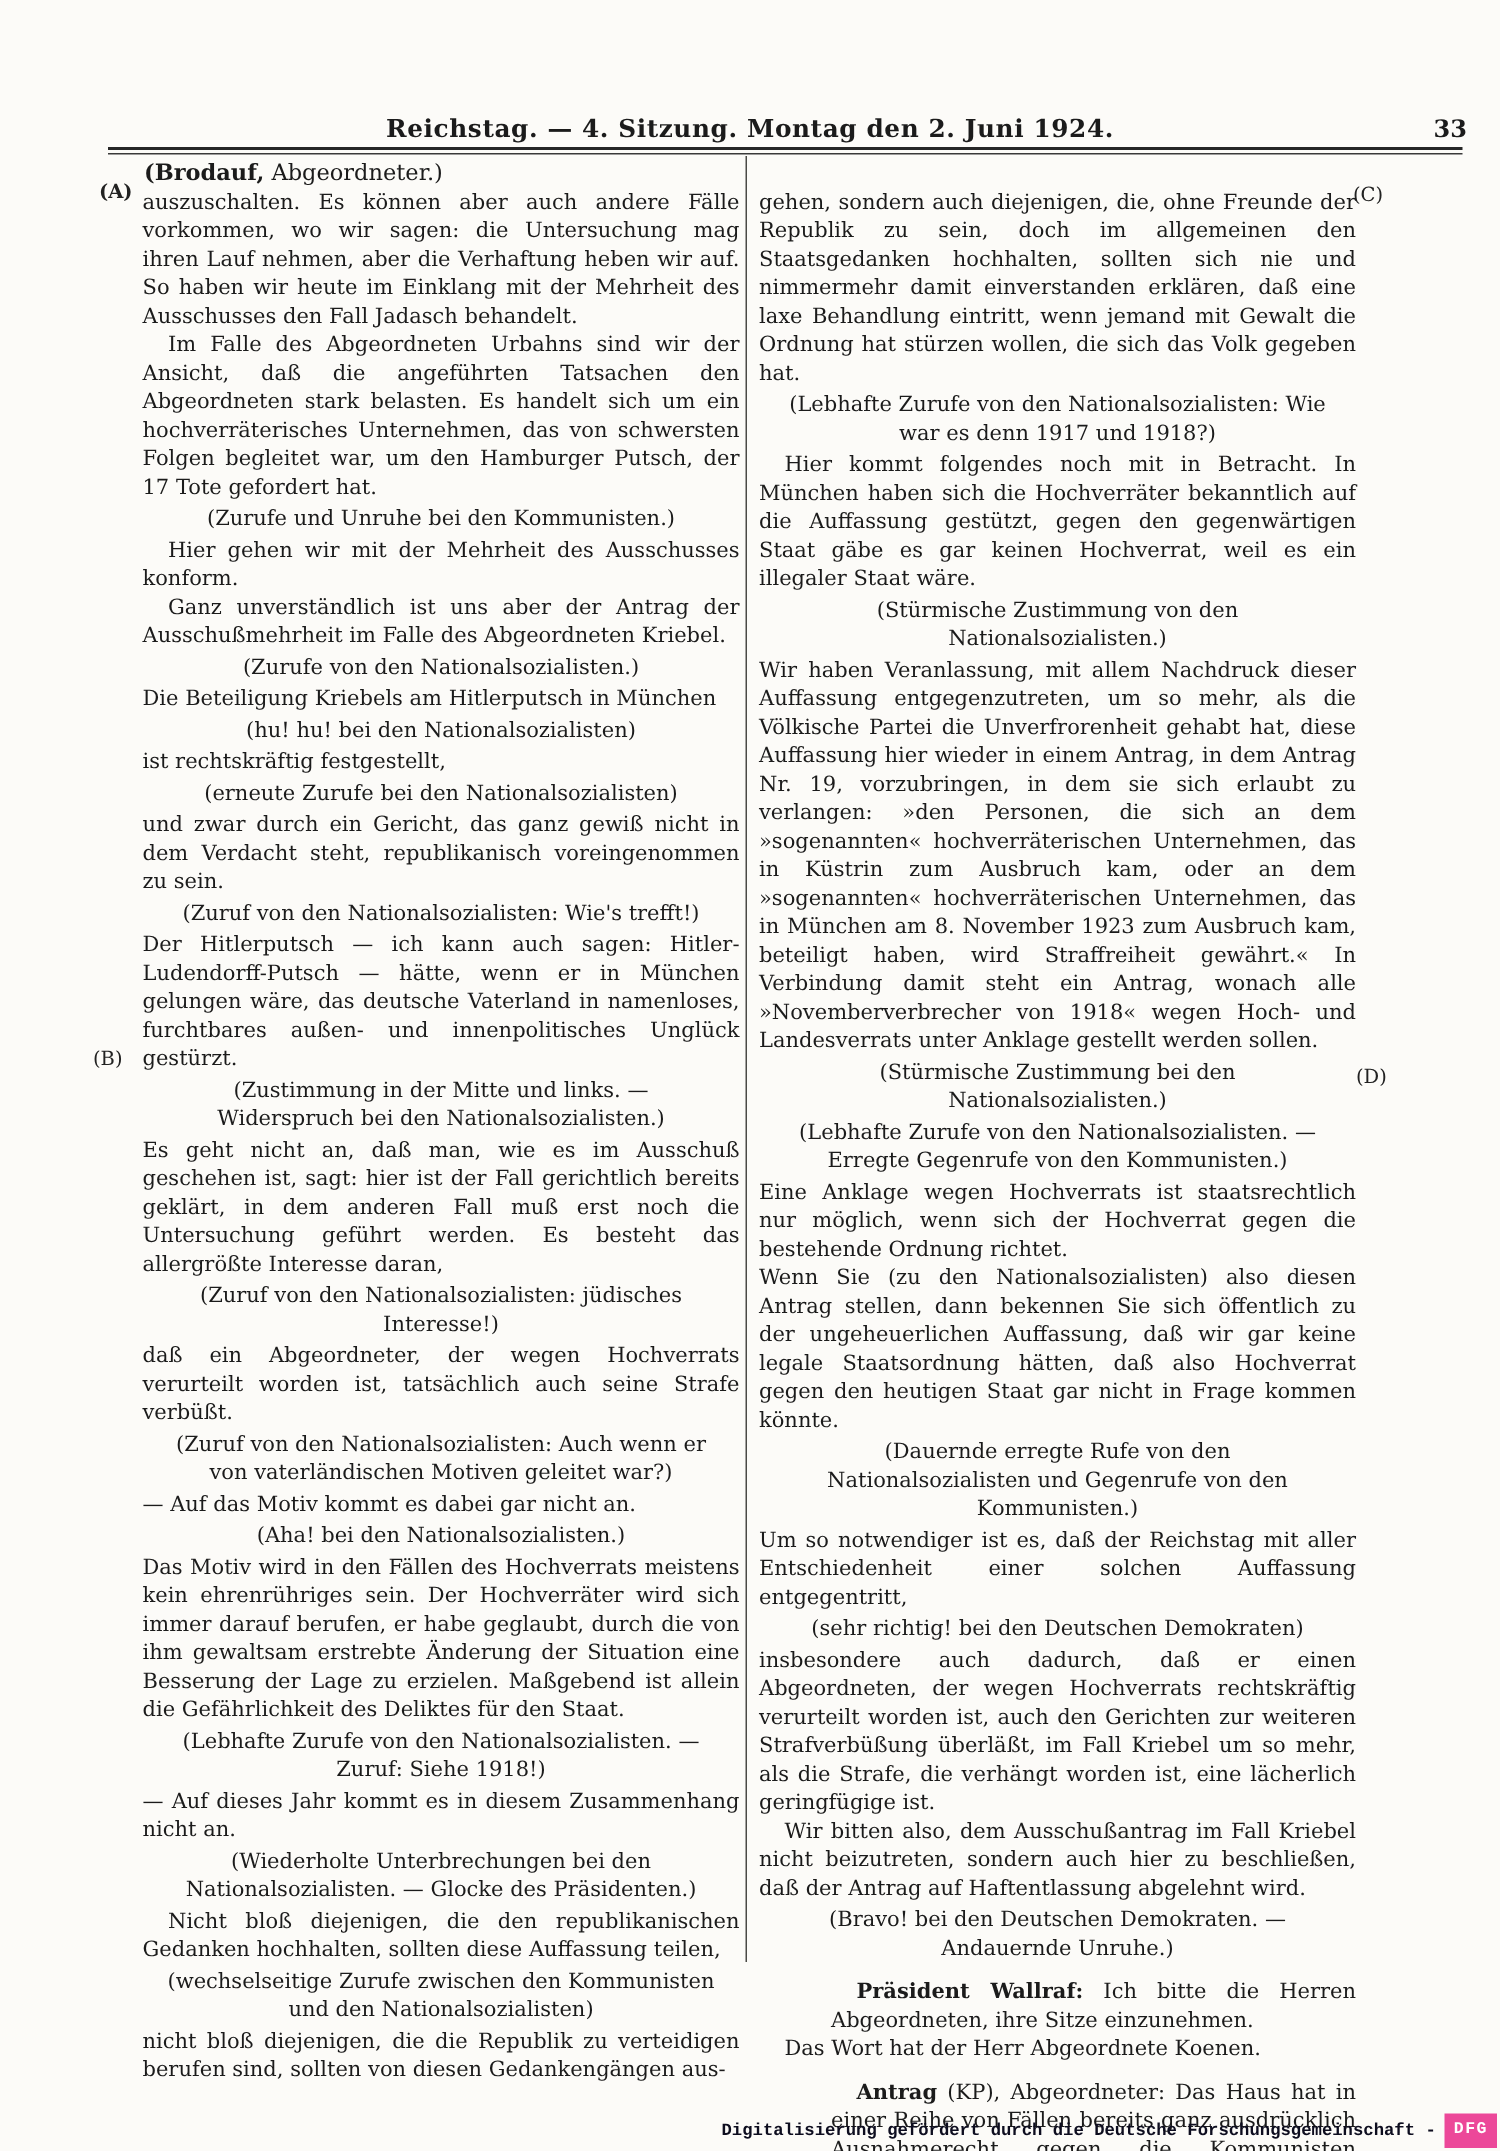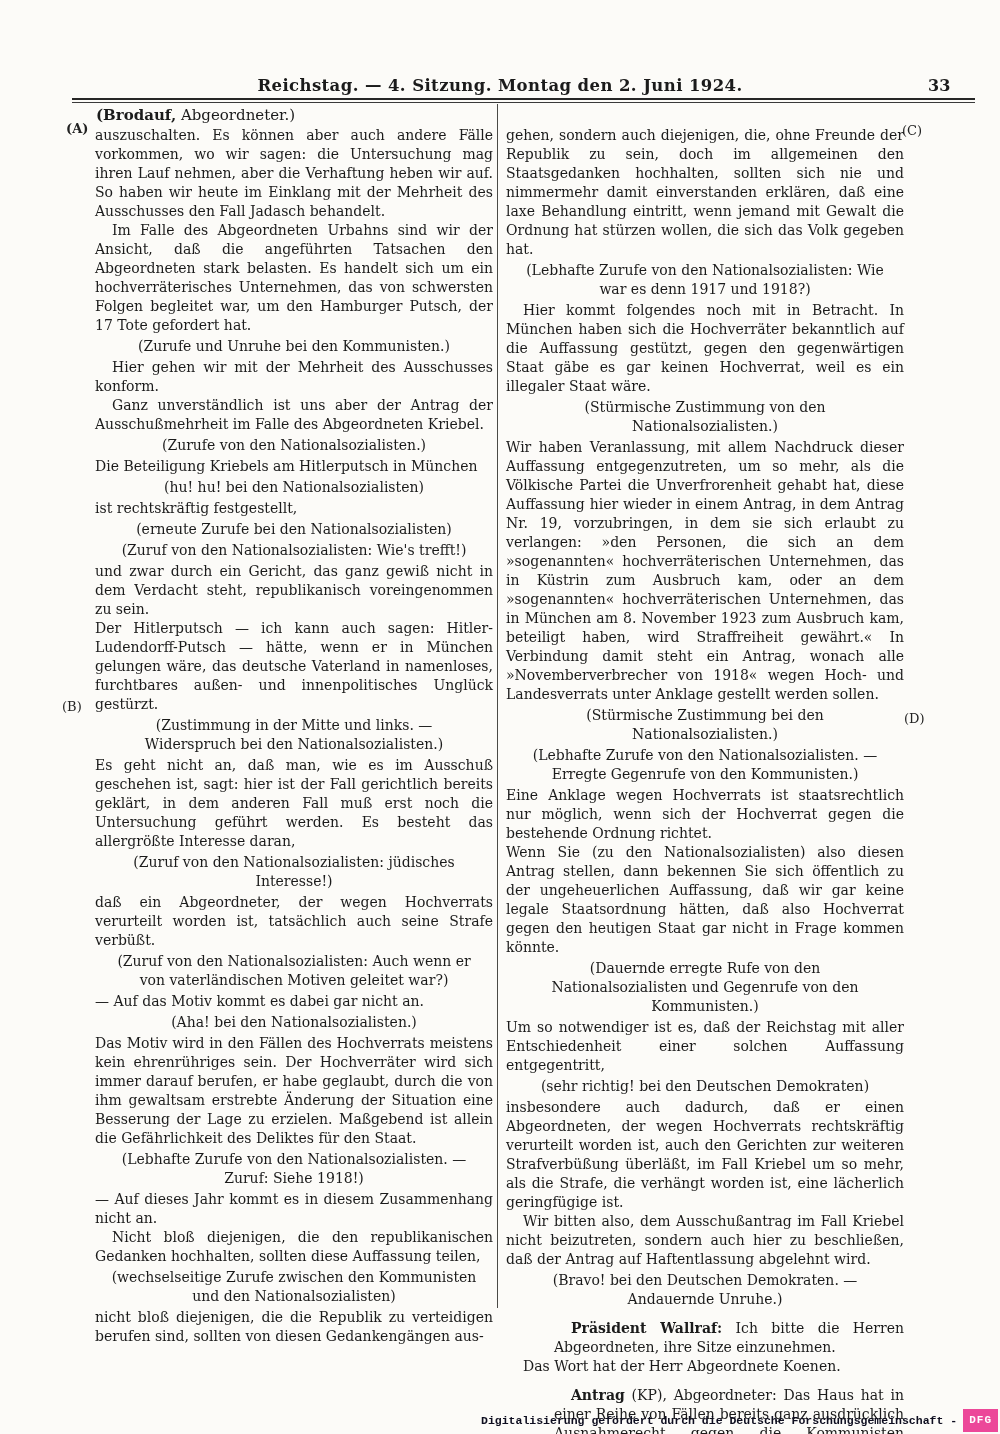--- a/index.html
+++ b/index.html
@@ -11,21 +11,21 @@
     font-family:"DejaVu Serif", serif;
     color:#1b1b1b;
     overflow:hidden;
   }
   .header-title{
     position:absolute;top:76px;left:0;width:100%;
     text-align:center;font-size:16.5px;font-weight:700;letter-spacing:.4px;
   }
   .page-number{
     position:absolute;top:76px;left:928px;width:50px;
-    font-size:16px;font-weight:700;text-align:left;
+    font-size:16px;font-weight:700;text-align:right;
   }
   .header-rule{
     position:absolute;top:98px;left:72px;width:903px;height:2px;
     border-top:2px solid #262626;border-bottom:1px solid #3a3a3a;
   }
   .speaker-note{
     position:absolute;top:106px;left:96px;
     font-size:15px;
   }
   .speaker-note b{font-weight:700;}
@@ -88,33 +88,34 @@
       <p class="para body">auszuschalten. Es können aber auch andere Fälle vorkommen, wo wir sagen: die Untersuchung mag ihren Lauf nehmen, aber die Verhaftung heben wir auf. So haben wir heute im Einklang mit der Mehrheit des Ausschusses den Fall Jadasch behandelt.</p>
       <p class="para body indent">Im Falle des Abgeordneten Urbahns sind wir der Ansicht, daß die angeführten Tatsachen den Abgeordneten stark belasten. Es handelt sich um ein hochverräterisches Unternehmen, das von schwersten Folgen begleitet war, um den Hamburger Putsch, der 17 Tote gefordert hat.</p>
       <p class="para stage">(Zurufe und Unruhe bei den Kommunisten.)</p>
       <p class="para body indent">Hier gehen wir mit der Mehrheit des Ausschusses konform.</p>
       <p class="para body indent">Ganz unverständlich ist uns aber der Antrag der Ausschußmehrheit im Falle des Abgeordneten Kriebel.</p>
       <p class="para stage">(Zurufe von den Nationalsozialisten.)</p>
       <p class="para body">Die Beteiligung Kriebels am Hitlerputsch in München</p>
       <p class="para stage">(hu! hu! bei den Nationalsozialisten)</p>
       <p class="para body">ist rechtskräftig festgestellt,</p>
       <p class="para stage">(erneute Zurufe bei den Nationalsozialisten)</p>
+      <p class="para body">und zwar durch ein Gericht, das ganz gewiß nicht in dem Verdacht steht, republikanisch voreingenommen zu sein.</p>
       <p class="para stage">(Zuruf von den Nationalsozialisten: Wie's trefft!)</p>
-      <p class="para body">und zwar durch ein Gericht, das ganz gewiß nicht in dem Verdacht steht, republikanisch voreingenommen zu sein.</p>
       <p class="para body">Der Hitlerputsch — ich kann auch sagen: Hitler-Ludendorff-Putsch — hätte, wenn er in München gelungen wäre, das deutsche Vaterland in namenloses, furchtbares außen- und innenpolitisches Unglück gestürzt.</p>
       <p class="para stage">(Zustimmung in der Mitte und links. — Widerspruch bei den Nationalsozialisten.)</p>
       <p class="para body">Es geht nicht an, daß man, wie es im Ausschuß geschehen ist, sagt: hier ist der Fall gerichtlich bereits geklärt, in dem anderen Fall muß erst noch die Untersuchung geführt werden. Es besteht das allergrößte Interesse daran,</p>
       <p class="para stage">(Zuruf von den Nationalsozialisten: jüdisches Interesse!)</p>
       <p class="para body">daß ein Abgeordneter, der wegen Hochverrats verurteilt worden ist, tatsächlich auch seine Strafe verbüßt.</p>
       <p class="para stage">(Zuruf von den Nationalsozialisten: Auch wenn er von vaterländischen Motiven geleitet war?)</p>
       <p class="para body">— Auf das Motiv kommt es dabei gar nicht an.</p>
       <p class="para stage">(Aha! bei den Nationalsozialisten.)</p>
       <p class="para body">Das Motiv wird in den Fällen des Hochverrats meistens kein ehrenrühriges sein. Der Hochverräter wird sich immer darauf berufen, er habe geglaubt, durch die von ihm gewaltsam erstrebte Änderung der Situation eine Besserung der Lage zu erzielen. Maßgebend ist allein die Gefährlichkeit des Deliktes für den Staat.</p>
       <p class="para stage">(Lebhafte Zurufe von den Nationalsozialisten. — Zuruf: Siehe 1918!)</p>
       <p class="para body">— Auf dieses Jahr kommt es in diesem Zusammenhang nicht an.</p>
+      <p class="para stage">(Wiederholte Unterbrechungen bei den Nationalsozialisten. — Glocke des Präsidenten.)</p>
       <p class="para body indent">Nicht bloß diejenigen, die den republikanischen Gedanken hochhalten, sollten diese Auffassung teilen,</p>
       <p class="para stage">(wechselseitige Zurufe zwischen den Kommunisten und den Nationalsozialisten)</p>
       <p class="para body">nicht bloß diejenigen, die die Republik zu verteidigen berufen sind, sollten von diesen Gedankengängen aus-</p>
     </div>
   <div class="col-divider"></div>
   <div class="col col-right">
       <p class="para body">gehen, sondern auch diejenigen, die, ohne Freunde der Republik zu sein, doch im allgemeinen den Staatsgedanken hochhalten, sollten sich nie und nimmermehr damit einverstanden erklären, daß eine laxe Behandlung eintritt, wenn jemand mit Gewalt die Ordnung hat stürzen wollen, die sich das Volk gegeben hat.</p>
       <p class="para stage">(Lebhafte Zurufe von den Nationalsozialisten: Wie war es denn 1917 und 1918?)</p>
       <p class="para body indent">Hier kommt folgendes noch mit in Betracht. In München haben sich die Hochverräter bekanntlich auf die Auffassung gestützt, gegen den gegenwärtigen Staat gäbe es gar keinen Hochverrat, weil es ein illegaler Staat wäre.</p>
       <p class="para stage">(Stürmische Zustimmung von den Nationalsozialisten.)</p>

